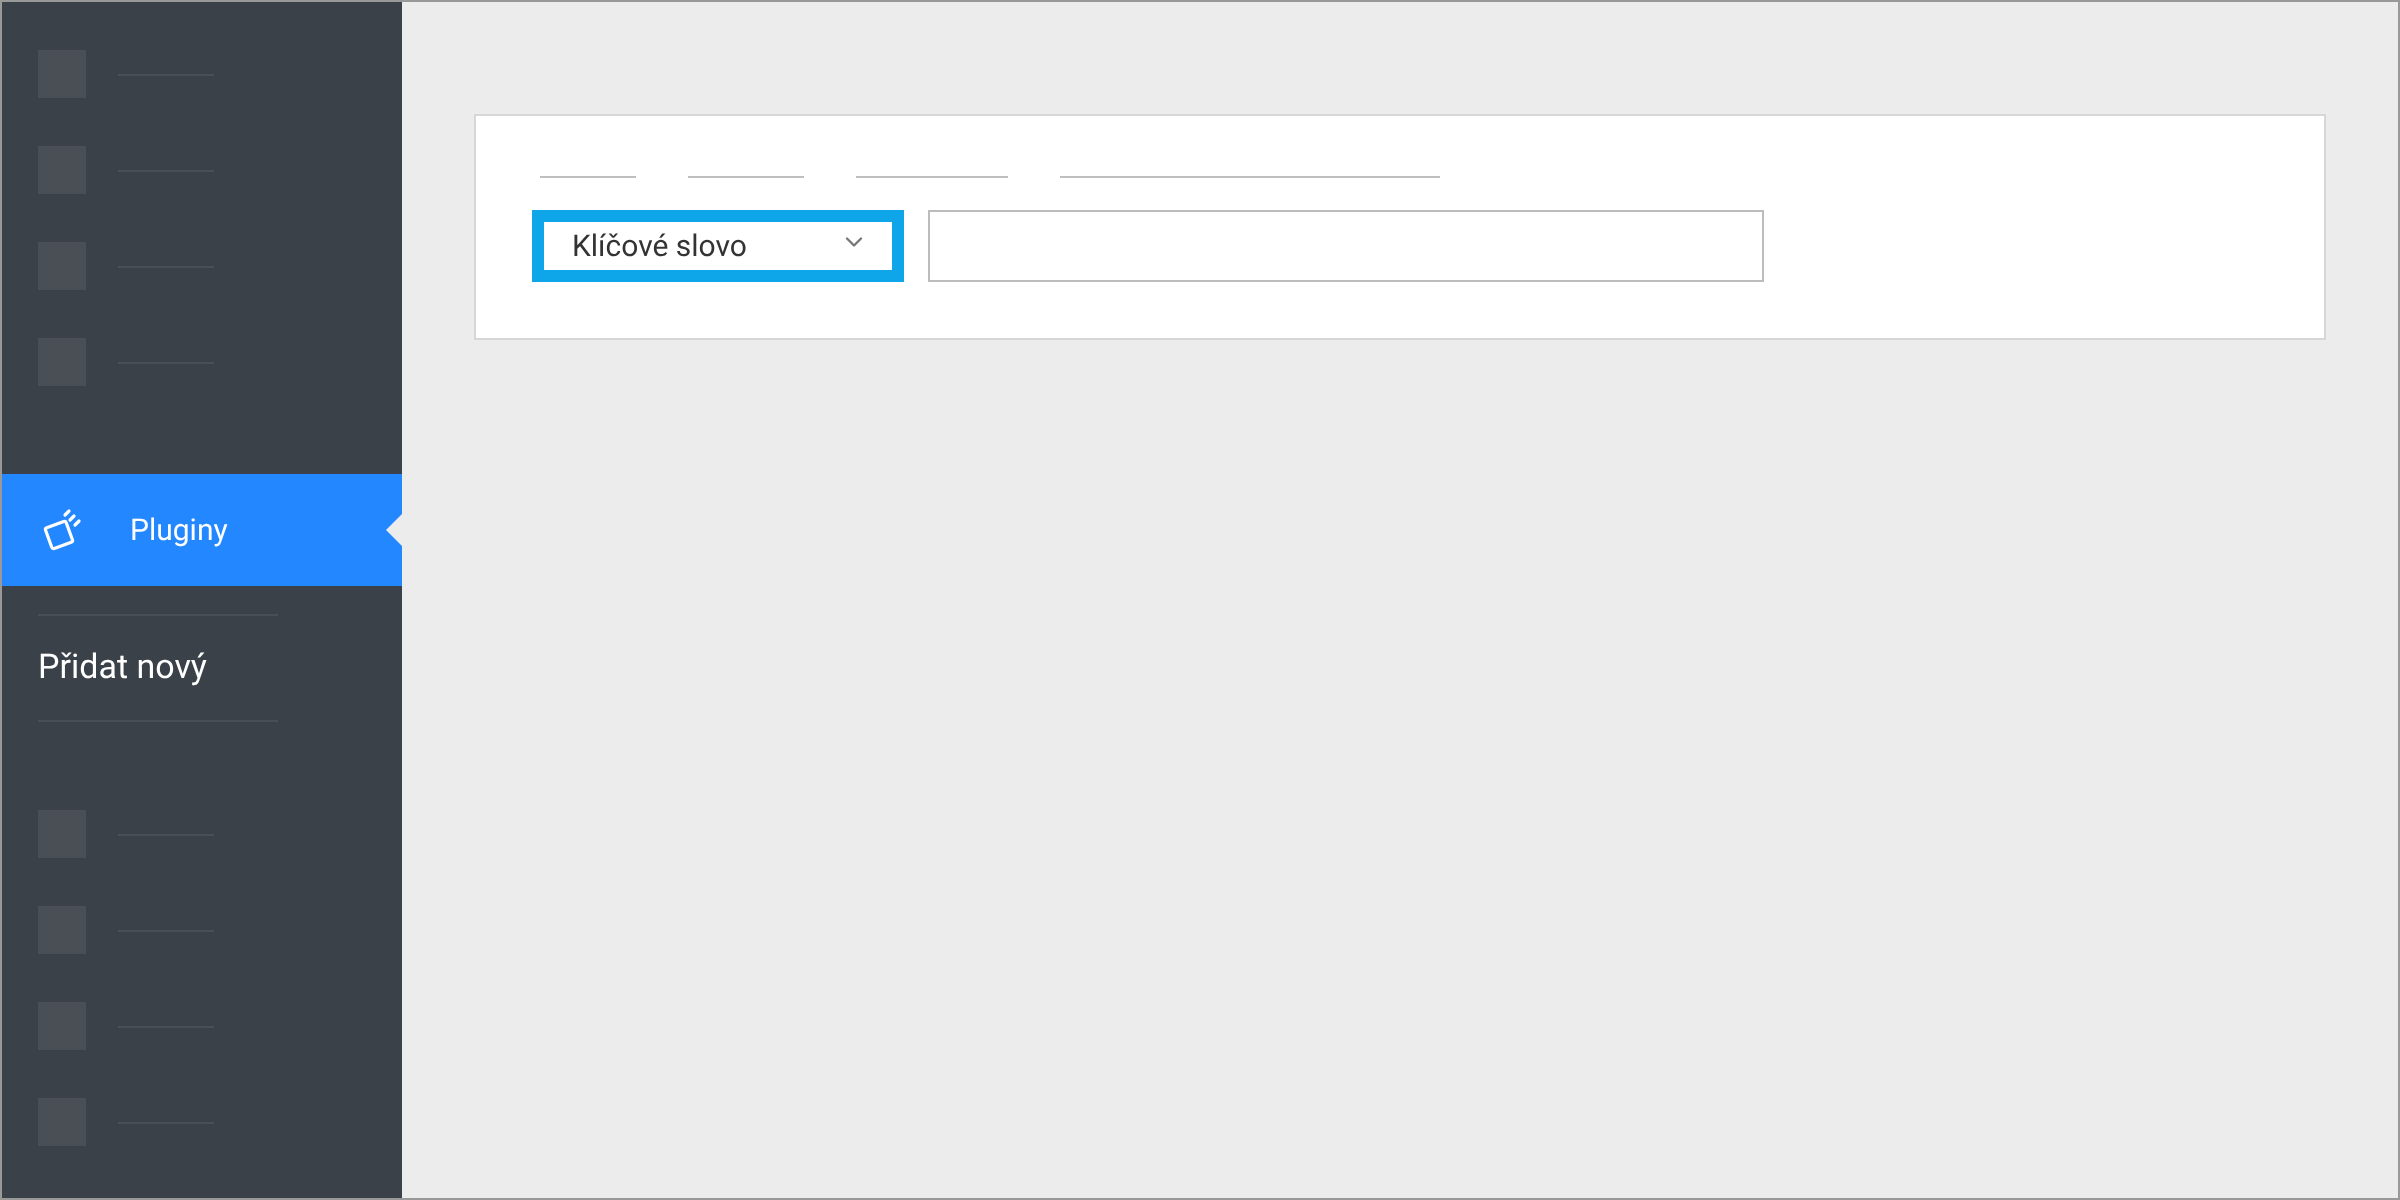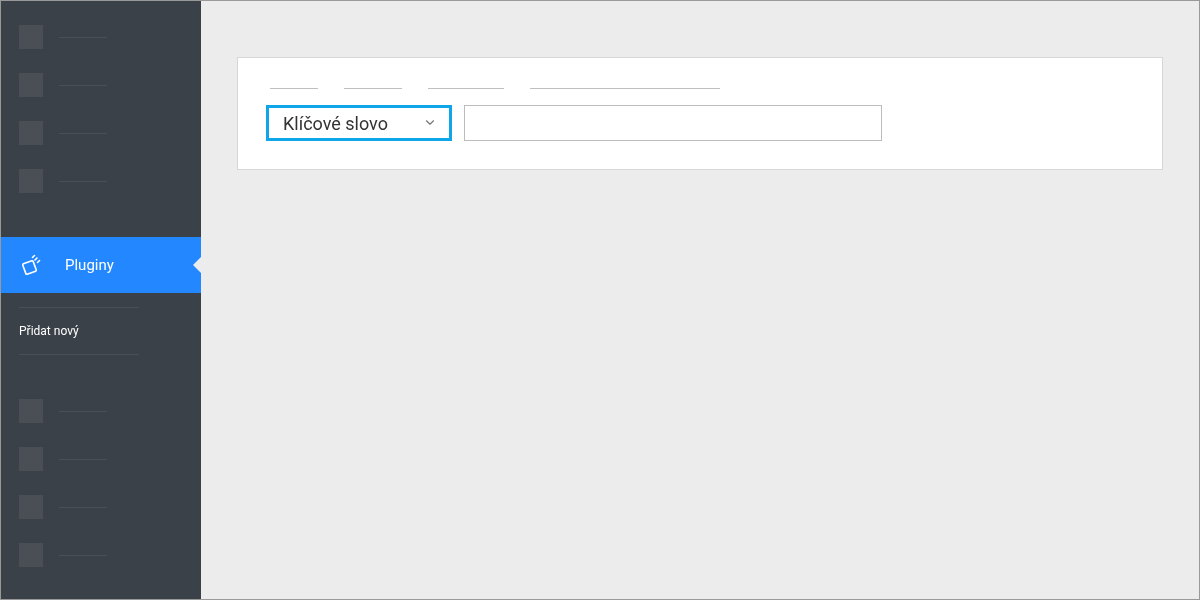--- a/index.html
+++ b/index.html
@@ -79,21 +79,21 @@
     }
     .sidebar-sub-divider {
       height: 1px;
       background: #4a4f56;
       margin: 6px 18px;
       width: 120px;
     }
     .sidebar-sub-item {
       padding: 10px 18px;
       color: #fff;
-      font-size: 12px;
+      font-size: 17px;
     }
     
     
     .main {
       flex: 1;
       padding: 56px 36px;
     }
     .panel {
       background: #fff;
       border: 1px solid #d7d7d7;
@@ -117,25 +117,25 @@
     .tab-stub.s4 { width: 190px; }
     
     .search-row {
       display: flex;
       gap: 12px;
     }
     .select-box {
       position: relative;
       width: 186px;
       height: 36px;
-      border: 3px solid #0ea5e9;
+      border: 6px solid #0ea5e9;
       display: flex;
       align-items: center;
       padding: 0 14px;
-      font-size: 18px;
+      font-size: 15px;
       color: #333;
       background: #fff;
     }
     .select-box .chev {
       position: absolute;
       right: 12px;
       top: 50%;
       transform: translateY(-50%);
     }
     .search-input {

